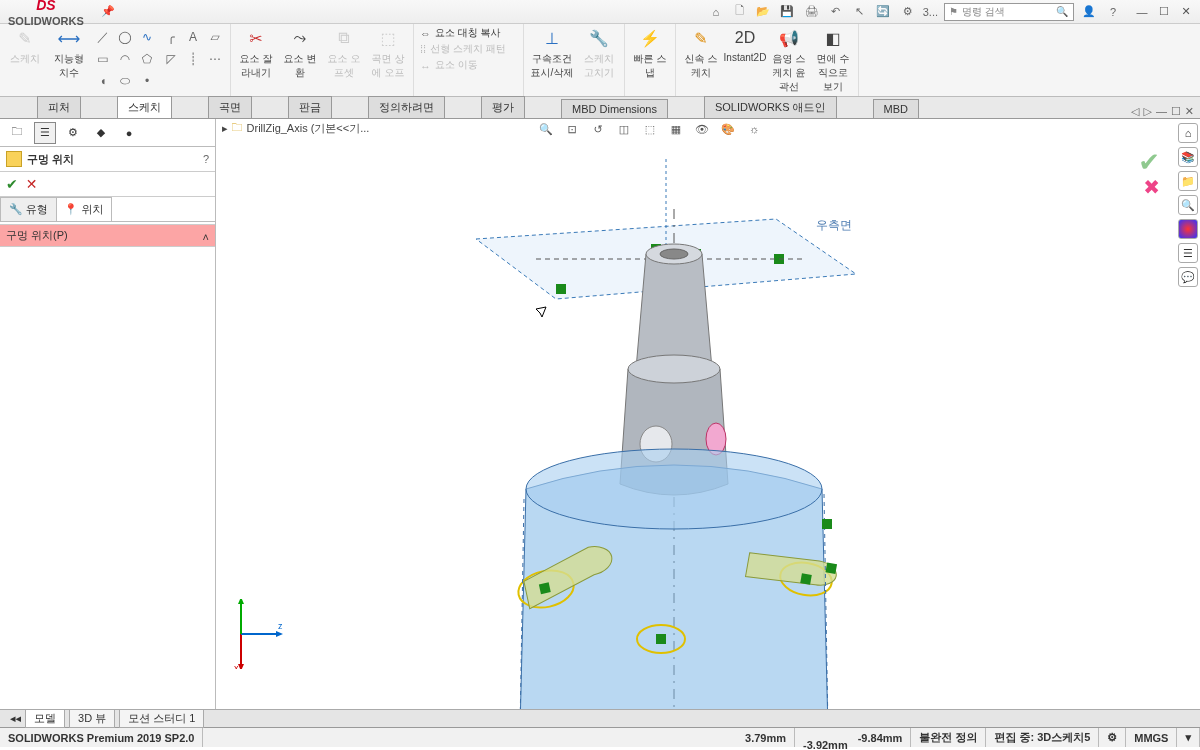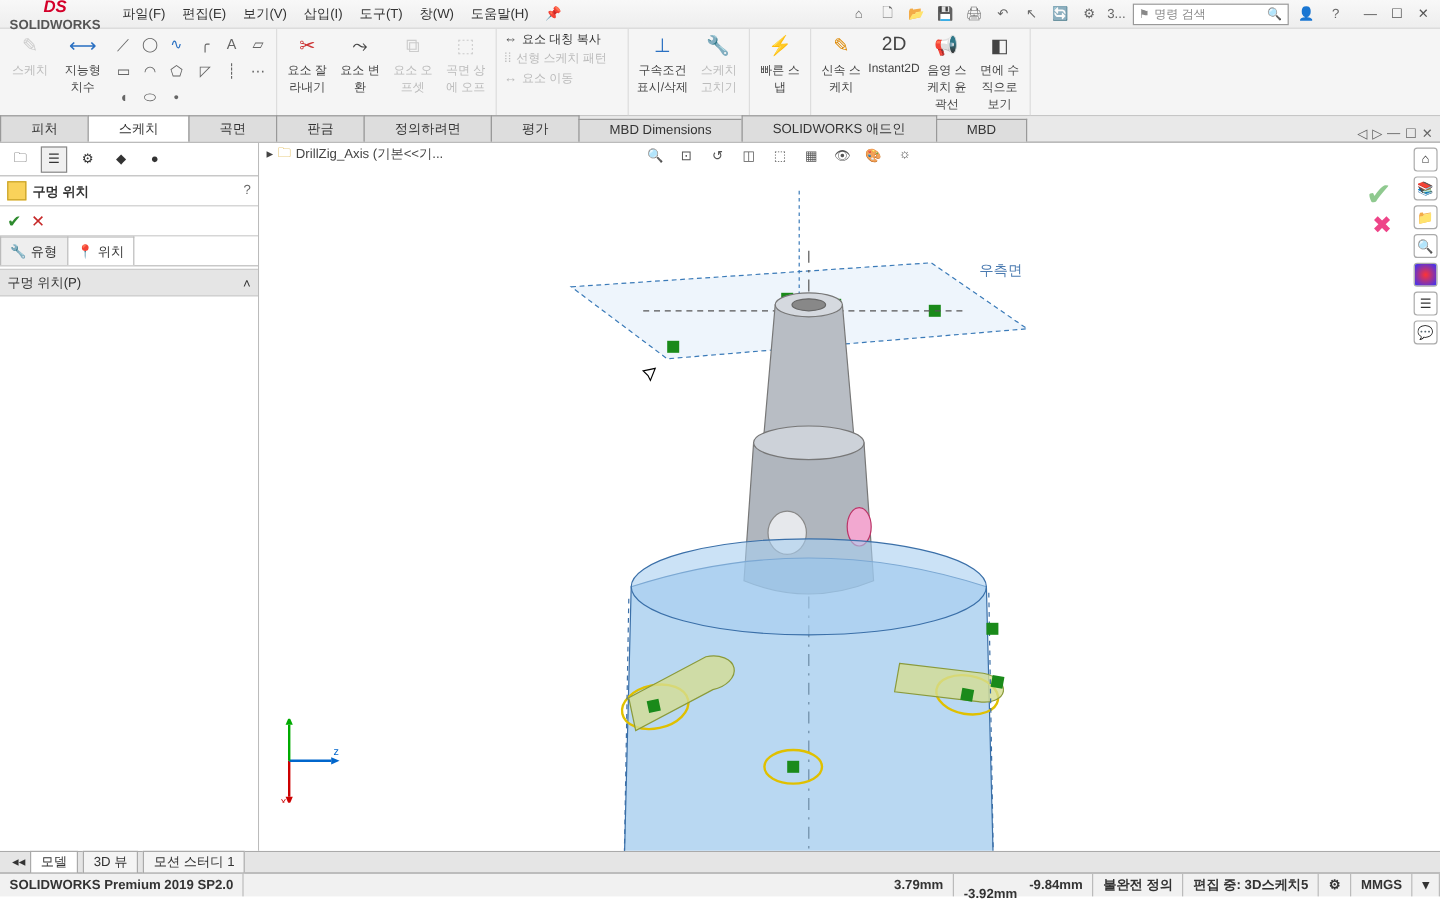--- a/index.html
+++ b/index.html
@@ -24,40 +24,40 @@
 .rbtn { display: flex; flex-direction: column; align-items: center; justify-content: flex-start; width: 38px; text-align: center; font-size: 10px; color: #444; gap: 2px; }
 .rbtn.wide { width: 44px; }
 .rbtn .ric { width: 24px; height: 24px; display: flex; align-items: center; justify-content: center; font-size: 16px; }
 .rbtn.dim { color: #bbb; }
 .rbtn.dim .ric { color: #ccc; }
 .small-grid { display: grid; grid-template-columns: repeat(3, 18px); grid-auto-rows: 18px; gap: 4px; align-content: start; padding-top: 2px; }
 .small-grid div { display:flex; align-items:center; justify-content:center; color:#666; font-size:12px;}
 
 
 .feature-tabs { height: 22px; background: #e9e9e9; border-bottom: 1px solid #999; display: flex; align-items: flex-end; }
-.ftab { padding: 3px 25px; border: 1px solid #999; border-bottom: none; background: #ddd; margin-right: -1px; font-size: 11px; }
+.ftab { padding: 3px 10px; border: 1px solid #999; border-bottom: none; background: #ddd; margin-right: -1px; font-size: 11px; margin-left: 37px; }
 .ftab.active { background: #fff; }
 
 
 .main { display: flex; height: 590px; }
 .left-panel { width: 216px; border-right: 1px solid #bbb; display: flex; flex-direction: column; background:#fff;}
 .panel-tabs { height: 28px; border-bottom: 1px solid #bbb; display: flex; align-items: center; gap: 6px; padding: 0 6px; }
 .panel-tabs .pt { width: 22px; height: 22px; display:flex; align-items:center; justify-content:center; border:1px solid transparent; }
 .panel-tabs .pt.active { border:1px solid #888; background:#f0f0f0; }
 .pm-header { display:flex; align-items:center; gap:5px; padding:4px 6px; border-bottom:1px solid #ccc; }
 .pm-header .ic { width:16px; height:16px; background:#f9d25a; border:1px solid #c9a227; }
 .pm-header .q { margin-left:auto; color:#666; }
 .pm-okcancel { display:flex; gap:8px; padding:4px 6px; border-bottom:1px solid #ccc; }
 .pm-okcancel .ok { color:#2e8b2e; font-size:14px; }
 .pm-okcancel .cancel { color:#c62828; font-size:14px; }
 .pm-subtabs { display:flex; border-bottom:1px solid #bbb; }
 .pm-subtabs .st { padding:4px 8px; border:1px solid #bbb; border-bottom:none; margin-right:-1px; background:#eee; display:flex; align-items:center; gap:3px; }
 .pm-subtabs .st.active { background:#fff; }
 .pm-section { padding:2px 0; }
-.pm-section-head { background:#e5e5e5; padding:3px 6px; border-top:1px solid #ccc; border-bottom:1px solid #ccc; display:flex; justify-content:space-between;align-items:flex-end; }
+.pm-section-head { background:#fca5a5; padding:3px 6px; border-top:1px solid #ccc; border-bottom:1px solid #ccc; display:flex; justify-content:space-between;align-items:flex-end; }
 .pm-hint { background:#ffffa8; border:1px solid #d4cf6a; padding:8px; font-size:11px; line-height:1.5; }
 
 
 .viewport { flex:1; position:relative; background:#fff; }
 .doc-tab { position:absolute; top:0; left:6px; font-size:11px; color:#444; display:flex; align-items:center; gap:4px; }
 .view-toolbar { position:absolute; top:0; left:320px; display:flex; gap:6px; }
 .view-toolbar .vt { width:20px; height:20px; display:flex; align-items:center; justify-content:center; color:#555; }
 .corner-ok { position:absolute; top:28px; right:40px; color:#8fc98f; font-size:26px; }
 .corner-x { position:absolute; top:56px; right:40px; color:#e48; font-size:20px; }
 .triad { position:absolute; bottom:40px; left:10px; }
@@ -81,29 +81,20 @@
 .statusbar .spacer { flex:1; }
 
 </style>
 </head>
 <body>
 
 <div class="titlebar">
   <div class="logo">
     <span class="logo-icon">DS</span>
     <span class="logo-text">SOLIDWORKS</span>
-  </div>
-  <div class="menus">
-    <span>파일(F)</span>
-    <span>편집(E)</span>
-    <span>보기(V)</span>
-    <span>삽입(I)</span>
-    <span>도구(T)</span>
-    <span>창(W)</span>
-    <span>도움말(H)</span>
   </div>
   <span style="color:#3a7; margin-left:6px;">📌</span>
   <div class="title-icons">
     <div class="ico">⌂</div>
     <div class="ico">🗋</div>
     <div class="ico">📂</div>
     <div class="ico">💾</div>
     <div class="ico">🖨</div>
     <div class="ico">↶</div>
     <div class="ico">↖</div>

